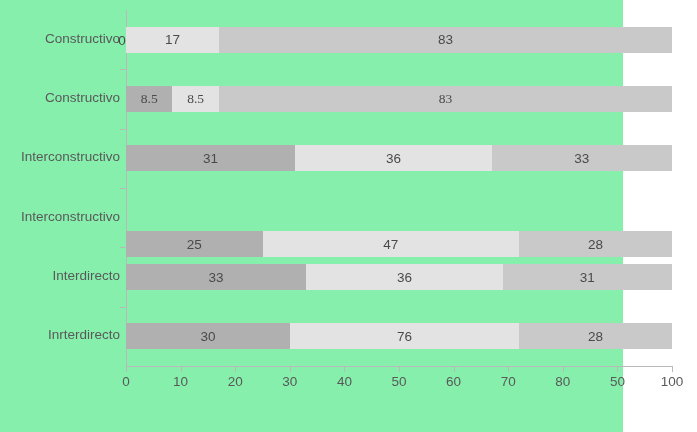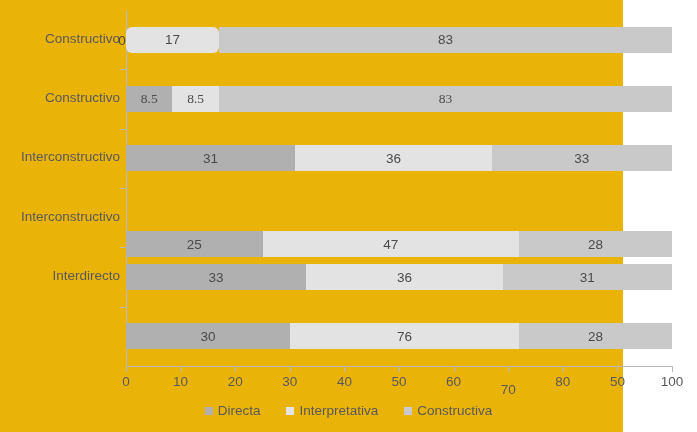--- a/index.html
+++ b/index.html
@@ -13,21 +13,21 @@
     height: 432px;
     font-family: "Liberation Sans", sans-serif;
     color: #595959;
     overflow: hidden;
   }
 
   .chart-root {
     position: relative;
     width: 623px;
     height: 432px;
-    background: #eab308;
+    background: #86efac;
   }
 
   
   .plot-area {
     position: absolute;
     left: 126px;
     top: 10px;
     width: 546px;
     height: 356px;
   }
@@ -165,20 +165,21 @@
 <body>
 
 <div class="chart-root">
 
   <div class="cat-labels">
       <div class="cat-label" style="top: 20.6667px;">Constructivo</div>
       <div class="cat-label" style="top: 80px;">Constructivo</div>
       <div class="cat-label" style="top: 139.333px;">Interconstructivo</div>
       <div class="cat-label" style="top: 198.667px;">Interconstructivo</div>
       <div class="cat-label" style="top: 258px;">Interdirecto</div>
+      <div class="cat-label" style="top: 317.333px;">Inrterdirecto</div>
     </div>
 
   <div class="y-axis-line"></div>
   <div class="x-axis-line"></div>
 
   <div class="ticks-y">
       <div class="y-tick" style="top: 69.3333px;"></div>
       <div class="y-tick" style="top: 128.667px;"></div>
       <div class="y-tick" style="top: 188px;"></div>
       <div class="y-tick" style="top: 247.333px;"></div>
@@ -196,21 +197,21 @@
       <div class="x-tick" style="left: 562.8px;"></div>
       <div class="x-tick" style="left: 617.4px;"></div>
       <div class="x-tick" style="left: 672px;"></div>
     </div>
 
   <div class="plot-area">
       <div class="row" style="top: 16.6667px;">
         <div class="seg zero">
           <span class="zero-label">0</span>
         </div>
-        <div class="seg" style="width: 92.82px; background: rgb(227, 227, 227); border-radius: 6px;">
+        <div class="seg" style="width: 92.82px; background: rgb(227, 227, 227);">
           <span>17</span>
         </div>
         <div class="seg" style="width: 453.18px; background: rgb(201, 201, 201);">
           <span>83</span>
         </div>
       </div>
       <div class="row" style="top: 76px; font-family: Liberation Serif, serif;">
         <div class="seg" style="width: 46.41px; background: rgb(176, 176, 176);">
           <span>8.5</span>
         </div>
@@ -268,34 +269,20 @@
     </div>
 
   <div class="x-labels">
       <div class="x-label" style="left: 126px;">0</div>
       <div class="x-label" style="left: 180.6px;">10</div>
       <div class="x-label" style="left: 235.2px;">20</div>
       <div class="x-label" style="left: 289.8px;">30</div>
       <div class="x-label" style="left: 344.4px;">40</div>
       <div class="x-label" style="left: 399px;">50</div>
       <div class="x-label" style="left: 453.6px;">60</div>
-      <div class="x-label" style="left: 508.2px; margin-top: 8px;">70</div>
+      <div class="x-label" style="left: 508.2px;">70</div>
       <div class="x-label" style="left: 562.8px;">80</div>
       <div class="x-label" style="left: 617.4px;">50</div>
       <div class="x-label" style="left: 672px;">100</div>
     </div>
 
-  <div class="legend">
-      <div class="legend-item">
-        <span class="legend-swatch" style="background: rgb(176, 176, 176);"></span>
-        <span class="legend-text">Directa</span>
-      </div>
-      <div class="legend-item">
-        <span class="legend-swatch" style="background: rgb(227, 227, 227);"></span>
-        <span class="legend-text">Interpretativa</span>
-      </div>
-      <div class="legend-item">
-        <span class="legend-swatch" style="background: rgb(201, 201, 201);"></span>
-        <span class="legend-text">Constructiva</span>
-      </div>
-    </div>
 
 </div>
 
 </body></html>

